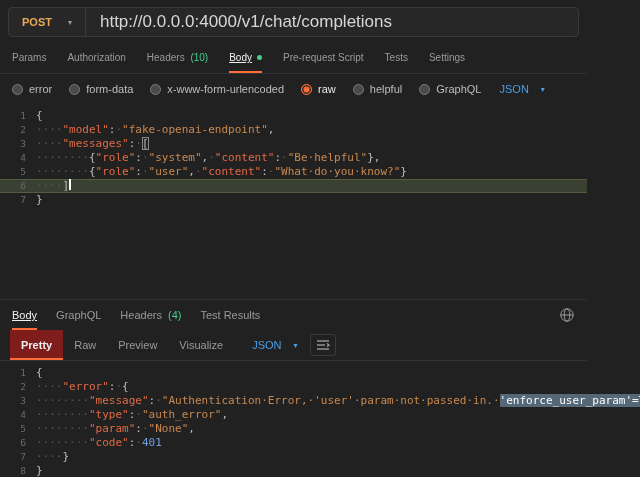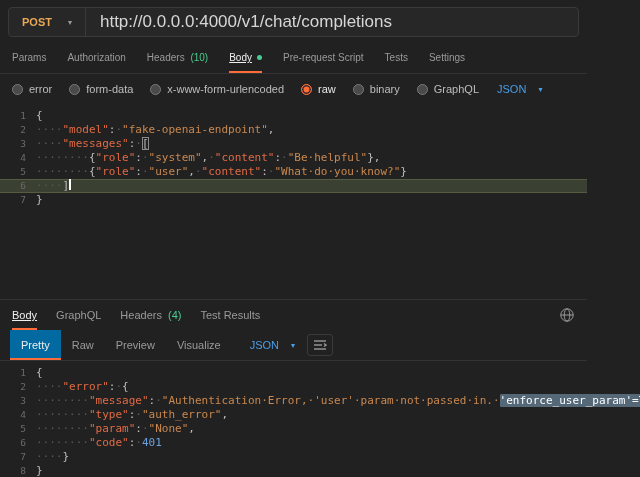--- a/index.html
+++ b/index.html
@@ -52,21 +52,21 @@
 
   
   .resp-tabs{display:flex;align-items:center;gap:19px;padding:0 12px;height:30px;border-top:1px solid #333;
     font-size:11px;color:#9a9a9a;flex:0 0 auto;position:relative;}
   .tabs-wrap,.views-wrap{display:flex;align-items:center;gap:19px;height:100%;}
   .globe{position:absolute;right:12px;top:7px;width:16px;height:16px;color:#9a9a9a;cursor:pointer;}
   .views-row{display:flex;align-items:center;height:30px;border-bottom:1px solid #333;padding:0 10px;
     font-size:11px;color:#9a9a9a;flex:0 0 auto;}
   .views-wrap{gap:0;}
   .view{position:relative;height:30px;line-height:30px;padding:0 11px;cursor:pointer;}
-  .view.active{color:#eeeeee;background:#0369a1;}
+  .view.active{color:#eeeeee;background:#7f1d1d;font-weight:bold;}
   .view.active::after{content:"";position:absolute;left:0;right:0;bottom:0;height:2px;background:#ff6c37;}
   .wrap-btn{display:flex;align-items:center;justify-content:center;width:24px;height:20px;border:1px solid #3a3a3a;
     border-radius:3px;margin-left:12px;cursor:pointer;color:#9a9a9a;}
 </style>
 </head>
 <body>
 
 <div class="app">
 
   <div class="topbar">
@@ -104,21 +104,21 @@
         <span class="mode">
           <span class="radio"></span>
           <span>x-www-form-urlencoded</span>
         </span>
         <span class="mode sel">
           <span class="radio"></span>
           <span>raw</span>
         </span>
         <span class="mode">
           <span class="radio"></span>
-          <span>binary</span>
+          <span>helpful</span>
         </span>
         <span class="mode">
           <span class="radio"></span>
           <span>GraphQL</span>
         </span>
       </span>
     <span class="lang-select">
       <span>JSON</span>
       <span class="chev blue">▾</span>
     </span>

